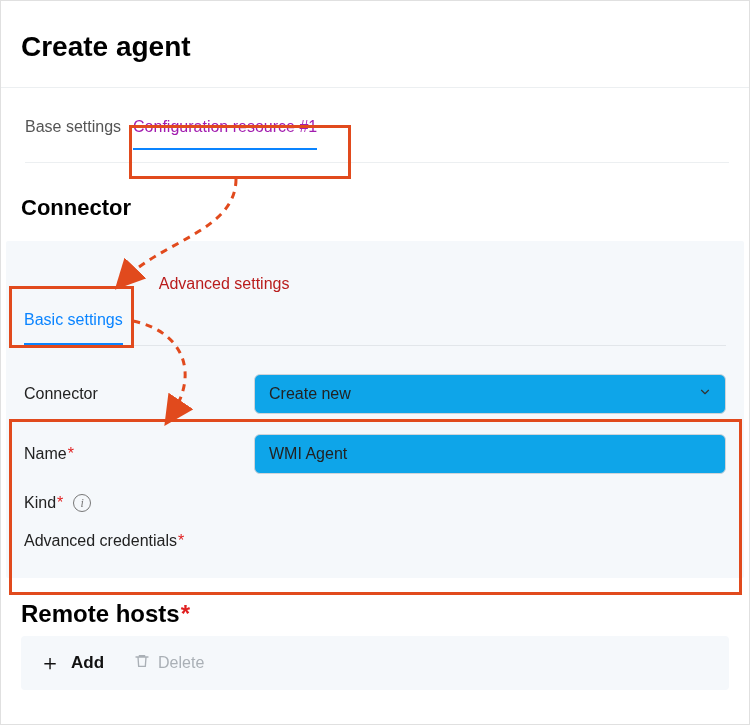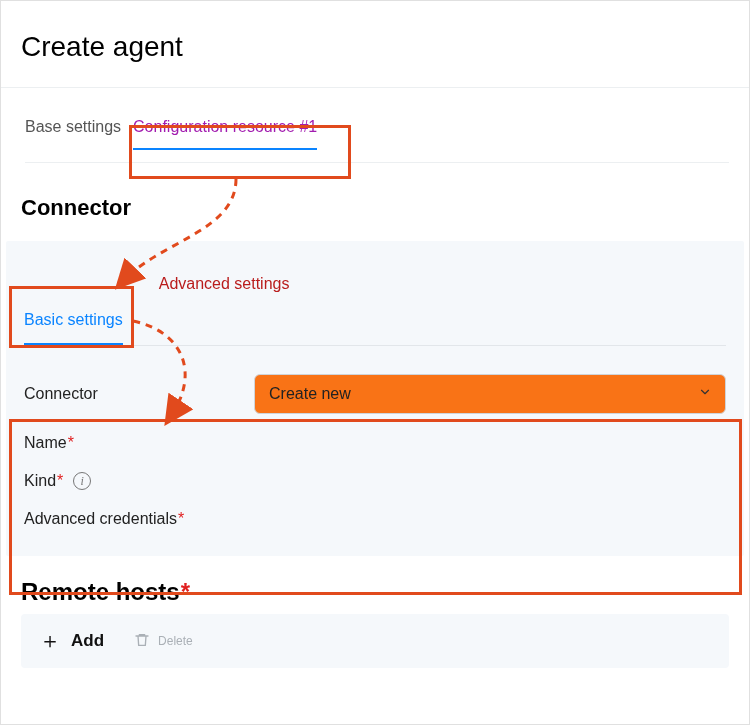--- a/index.html
+++ b/index.html
@@ -8,21 +8,21 @@
     font-family: "Segoe UI", Arial, sans-serif;
     background:#fff;
     width:750px;
     height:725px;
     position:relative;
     border:1px solid #e0e0e0;
   }
   
   .page-title {
     font-size:28px;
-    font-weight:400;
+    font-weight:700;
     color:#000;
     padding:30px 20px 24px 20px;
   }
   .hr-top { border-top:1px solid #eceff1; }
   
   .outer-tabs { display:flex; margin:28px 20px 0 24px; border-bottom:1px solid #eceff1; }
   .otab {
     font-size:16px;
     color:#555;
     padding:2px 0 12px 0;
@@ -75,21 +75,21 @@
   }
   .control {
     flex:1;
     position:relative;
   }
   .control .field {
     width:100%;
     height:40px;
     border:1px solid #cfd4d9;
     border-radius:6px;
-    background:#f97316;
+    background:#0ea5e9;
     font-size:16px;
     padding:0 38px 0 14px;
     color:#222;
     display:flex;
     align-items:center;
   }
   .chev {
     position:absolute;
     right:14px;top:50%;transform:translateY(-50%);
     pointer-events:none;
@@ -108,21 +108,21 @@
     border-radius:4px;
   }
   .add-btn {
     display:flex;align-items:center;
     font-size:17px;font-weight:600;color:#111;
     cursor:pointer;margin-right:30px;
   }
   .add-btn .plus{font-size:22px;margin-right:10px;font-weight:400;line-height:1;}
   .del-btn {
     display:flex;align-items:center;
-    font-size:12px;color:#aab0b6;
+    font-size:16px;color:#aab0b6;
   }
   .del-btn .trash{margin-right:8px;}
   
   .hl {
     position:absolute;
     border:3px solid #e14a1d;
     pointer-events:none;
   }
   
   svg.overlay{position:absolute;pointer-events:none;}
@@ -165,20 +165,23 @@
           </svg>
       </span>
     </div>
   </div>
 
   <div class="form-row">
     <div class="label">
       <span>Name</span>
         <span class="req">*</span>
     </div>
+    <div class="control">
+      <div class="field">WMI Agent</div>
+    </div>
   </div>
 
   <div class="form-row">
     <div class="label">
       <span>Kind</span>
         <span class="req">*</span>
       <span class="info-icon">i</span>
     </div>
   </div>
 

